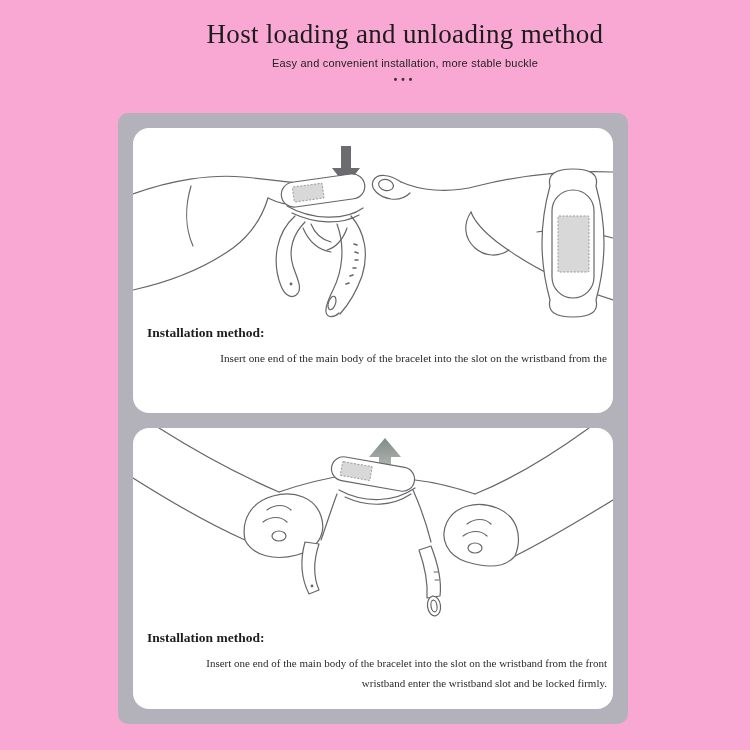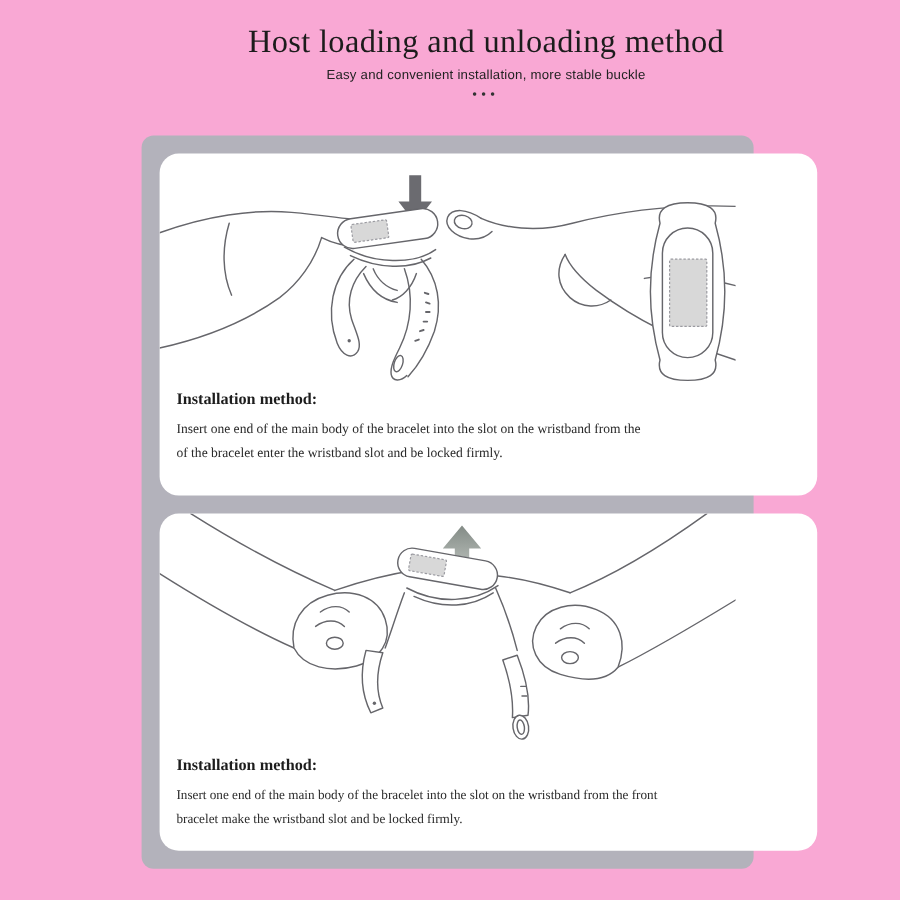--- a/index.html
+++ b/index.html
@@ -7,30 +7,30 @@
         font-family:"Liberation Serif",serif;color:var(--text-color,#222);padding-left:30px;}
   header{text-align:center;padding-top:19px;}
   .title{margin:0;font-size:27px;font-weight:400;color:var(--title-color,#1c1c1c);
          font-family:"Liberation Serif",serif;letter-spacing:.3px;}
   .subtitle{margin-top:7px;font-size:11px;font-weight:normal;color:#222;
             font-family:"Liberation Sans",sans-serif;letter-spacing:.2px;}
   .dots{margin-top:5px;font-size:10px;font-weight:bold;letter-spacing:4px;color:#333;
         font-family:"Liberation Sans",sans-serif;}
   .panel{position:absolute;left:118px;top:113px;width:510px;height:611px;
          background:var(--panel-bg,#b3b2bb);border-radius:10px;}
-  .card{position:absolute;left:15px;width:548px;background:var(--card-bg,#fff);
+  .card{position:absolute;left:15px;width:480px;background:var(--card-bg,#fff);
         border-radius:16px;overflow:hidden;}
   .card-install{top:15px;height:285px;}
   .card-remove{top:315px;height:281px;}
   .card svg{position:absolute;top:0;left:0;display:block;}
   .cardtext{position:absolute;left:14px;right:6px;}
   .card-install .cardtext{top:197px;}
   .card-remove .cardtext{top:202px;}
   .heading{font-weight:bold;font-size:13.5px;margin-bottom:7px;color:#1d1d1d;}
-  .bodyline{font-size:11.3px;line-height:20px;white-space:nowrap;color:#2a2a2a;}
+  .bodyline{font-size:11.3px;line-height:20px;white-space:nowrap;color:#2a2a2a;text-align:right;}
   .card-remove .bodyline{font-size:11px;}
   
   .ln{fill:none;stroke:var(--line-color,#66666b);stroke-width:1.2;
       stroke-linecap:round;stroke-linejoin:round;}
   .wh{fill:#fff;stroke:var(--line-color,#66666b);stroke-width:1.2;stroke-linejoin:round;}
   .screen{fill:var(--screen-fill,#d8d8d8);stroke:#9a9aa0;stroke-width:1;stroke-dasharray:2 1.5;}
   .ad{fill:var(--arrow-down-color,#6b6b70);}
   .dot{fill:var(--line-color,#66666b);stroke:none;}
   .stop-top{stop-color:var(--arrow-up-top,#838b86);}
   .stop-bot{stop-color:var(--arrow-up-bottom,#cdd2cd);}
@@ -89,21 +89,20 @@
         </g>
         <g>
           <path class="wh" d="M417 58 C414 46 423 41 440 41 C457 41 466 46 463 58 C468 76 471 94 471 115 C471 136 468 154 463 172 C466 184 457 189 440 189 C423 189 414 184 417 172 C412 154 409 136 409 115 C409 94 412 76 417 58 Z"></path>
           <rect class="ln" x="419" y="62" width="42" height="108" rx="21"></rect>
           <rect class="screen" x="425" y="88" width="31" height="56" rx="1"></rect>
         </g>
       </svg>
       <div class="cardtext">
         <div class="heading">Installation method:</div>
         <div class="bodyline">Insert one end of the main body of the bracelet into the slot on the wristband from the</div>
-        <div class="bodyline">of the bracelet enter the wristband slot and be locked firmly.</div>
       </div>
     </section>
 
     <section class="card card-remove">
       <svg width="480" height="200" viewBox="0 0 480 200">
         <defs>
           <linearGradient id="ug" x1="0" y1="0" x2="0" y2="1">
             <stop class="stop-top" offset="0"></stop>
             <stop class="stop-bot" offset="1"></stop>
           </linearGradient>
@@ -144,18 +143,18 @@
           <circle class="dot" cx="179" cy="158" r="1.4"></circle>
           <path class="wh" d="M298 118 C305 136 309 152 307 168 L294 170 C295 155 292 139 286 122 Z"></path>
           <ellipse class="wh" cx="301" cy="178" rx="6.5" ry="10" transform="rotate(-8 301 178)"></ellipse>
           <ellipse class="ln" cx="301" cy="178" rx="3" ry="6" transform="rotate(-8 301 178)"></ellipse>
           <path class="ln" d="M301 144 l4 0 M302 152 l4 0"></path>
         </g>
       </svg>
       <div class="cardtext">
         <div class="heading">Installation method:</div>
         <div class="bodyline">Insert one end of the main body of the bracelet into the slot on the wristband from the front</div>
-        <div class="bodyline">bracelet make the wristband slot and be locked firmly.</div>
+        <div class="bodyline">wristband enter the wristband slot and be locked firmly.</div>
       </div>
     </section>
 
   </div>
 </div>
 
 </body></html>

